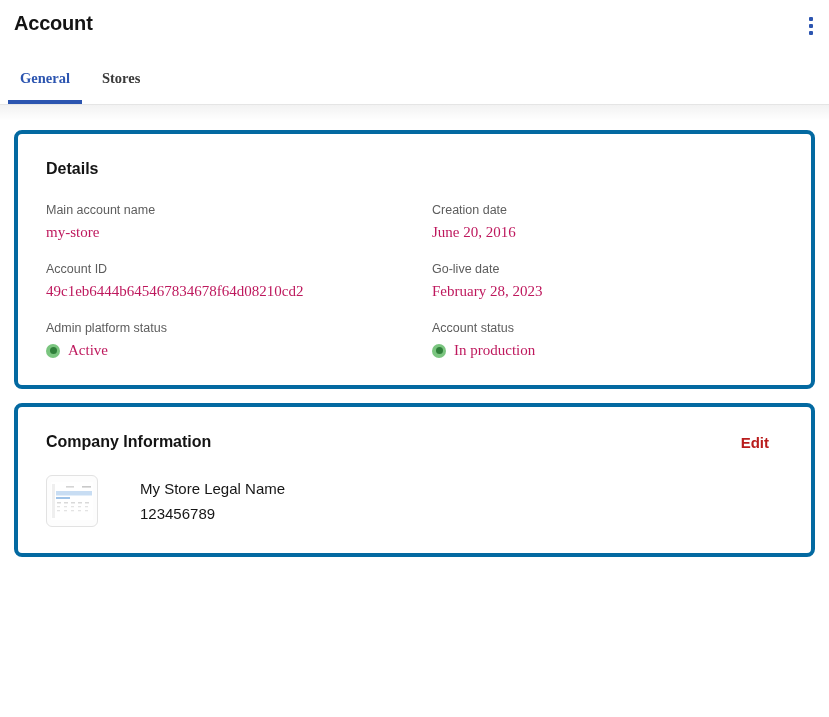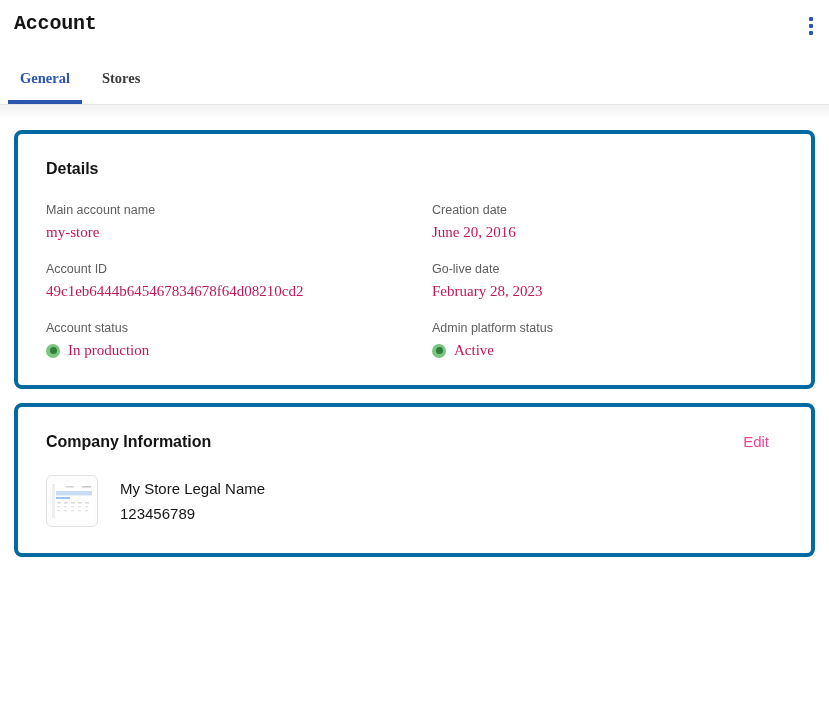--- a/index.html
+++ b/index.html
@@ -9,21 +9,20 @@
     background: #ffffff;
     font-family: "Liberation Sans", sans-serif;
     color: #161616;
     overflow: hidden;
   }
 
   
   .header {
     display: flex; justify-content: space-between; align-items: flex-start;
     padding: 12px 12px 0 14px;
-    font-family: Liberation Mono, monospace;
   }
   .page-title {
     margin: 0; font-size: 20px; font-weight: 700; letter-spacing: -0.2px; color: #141414;
   }
   .kebab {
     background: none; border: none; padding: 4px 4px; margin-top: 1px;
     display: flex; flex-direction: column; gap: 3px; cursor: pointer;
   }
   .kebab .dot { width: 4px; height: 4px; background: #2c55b0; border-radius: 1px; }
 
@@ -43,41 +42,41 @@
     background: linear-gradient(to bottom, rgba(0,0,0,0.05), rgba(0,0,0,0));
   }
 
   
   .content { padding: 9px 14px 0; }
   .card {
     background: #fff; border: 4px solid #0369a1; border-radius: 8px;
     padding: 26px 28px; margin-bottom: 14px;
   }
   .card-title { margin: 0; font-size: 16px; font-weight: 700; color: #141414; }
-  .card-head { display: flex; justify-content: space-between; align-items: flex-start; }
+  .card-head { display: flex; justify-content: space-between; align-items: flex-end; }
   .card-head.left-group { justify-content: flex-start; }
 
   .fields {
     display: grid; grid-template-columns: 386px 1fr;
     row-gap: 21px; margin-top: 25px;
   }
   .field-label { font-size: 12.5px; color: #5d5d5d; margin-bottom: 7px; }
   .field-value { font-size: 15px; color: #be185d; font-family: Liberation Serif, serif; }
   .field-value.status { display: flex; align-items: center; gap: 8px; }
 
   .status-dot {
     width: 14px; height: 14px; border-radius: 50%;
     background: #7ac57f; display: inline-flex; align-items: center; justify-content: center;
     flex: 0 0 auto;
   }
   .status-dot-inner { width: 7px; height: 7px; border-radius: 50%; background: #2f7f3a; }
 
   
-  .edit-link { font-size: 15px; font-weight: 400; color: #ec4899; text-decoration: none; cursor: pointer; padding-right: 14px; }
-  .company-body { display: flex; align-items: center; margin-top: 24px; }
+  .edit-link { font-size: 15px; font-weight: 700; color: #b91c1c; text-decoration: none; cursor: pointer; padding-right: 14px; }
+  .company-body { display: flex; align-items: center; margin-top: 24px; gap: 20px; }
   .logo-thumb {
     width: 52px; height: 52px; border: 1px solid #e2e2e2; border-radius: 6px;
     background: #fdfdfd; display: flex; align-items: center; justify-content: center;
     cursor: pointer; flex: 0 0 auto;
   }
   .company-text { margin-left: 22px; }
   .company-name { font-size: 15px; color: #161616; }
   .company-number { font-size: 15px; color: #161616; margin-top: 8px; }
 
   
@@ -127,36 +126,36 @@
         <div class="field-label">Account ID</div>
         <div class="field-value">49c1eb6444b645467834678f64d08210cd2</div>
       </div>
 
       <div class="field">
         <div class="field-label">Go-live date</div>
         <div class="field-value">February 28, 2023</div>
       </div>
 
       <div class="field">
+        <div class="field-label">Admin platform status</div>
+        <div class="field-value status">
+          <span class="status-dot">
+              <span class="status-dot-inner"></span>
+            </span>
+          <span>Active</span>
+        </div>
+      </div>
+
+      <div class="field">
         <div class="field-label">Account status</div>
         <div class="field-value status">
           <span class="status-dot">
               <span class="status-dot-inner"></span>
             </span>
           <span>In production</span>
-        </div>
-      </div>
-
-      <div class="field">
-        <div class="field-label">Admin platform status</div>
-        <div class="field-value status">
-          <span class="status-dot">
-              <span class="status-dot-inner"></span>
-            </span>
-          <span>Active</span>
         </div>
       </div>
 
     </div>
   </section>
 
   <section class="card">
     <div class="card-head">
       <h2 class="card-title">Company Information</h2>
       <a class="edit-link">Edit</a>

